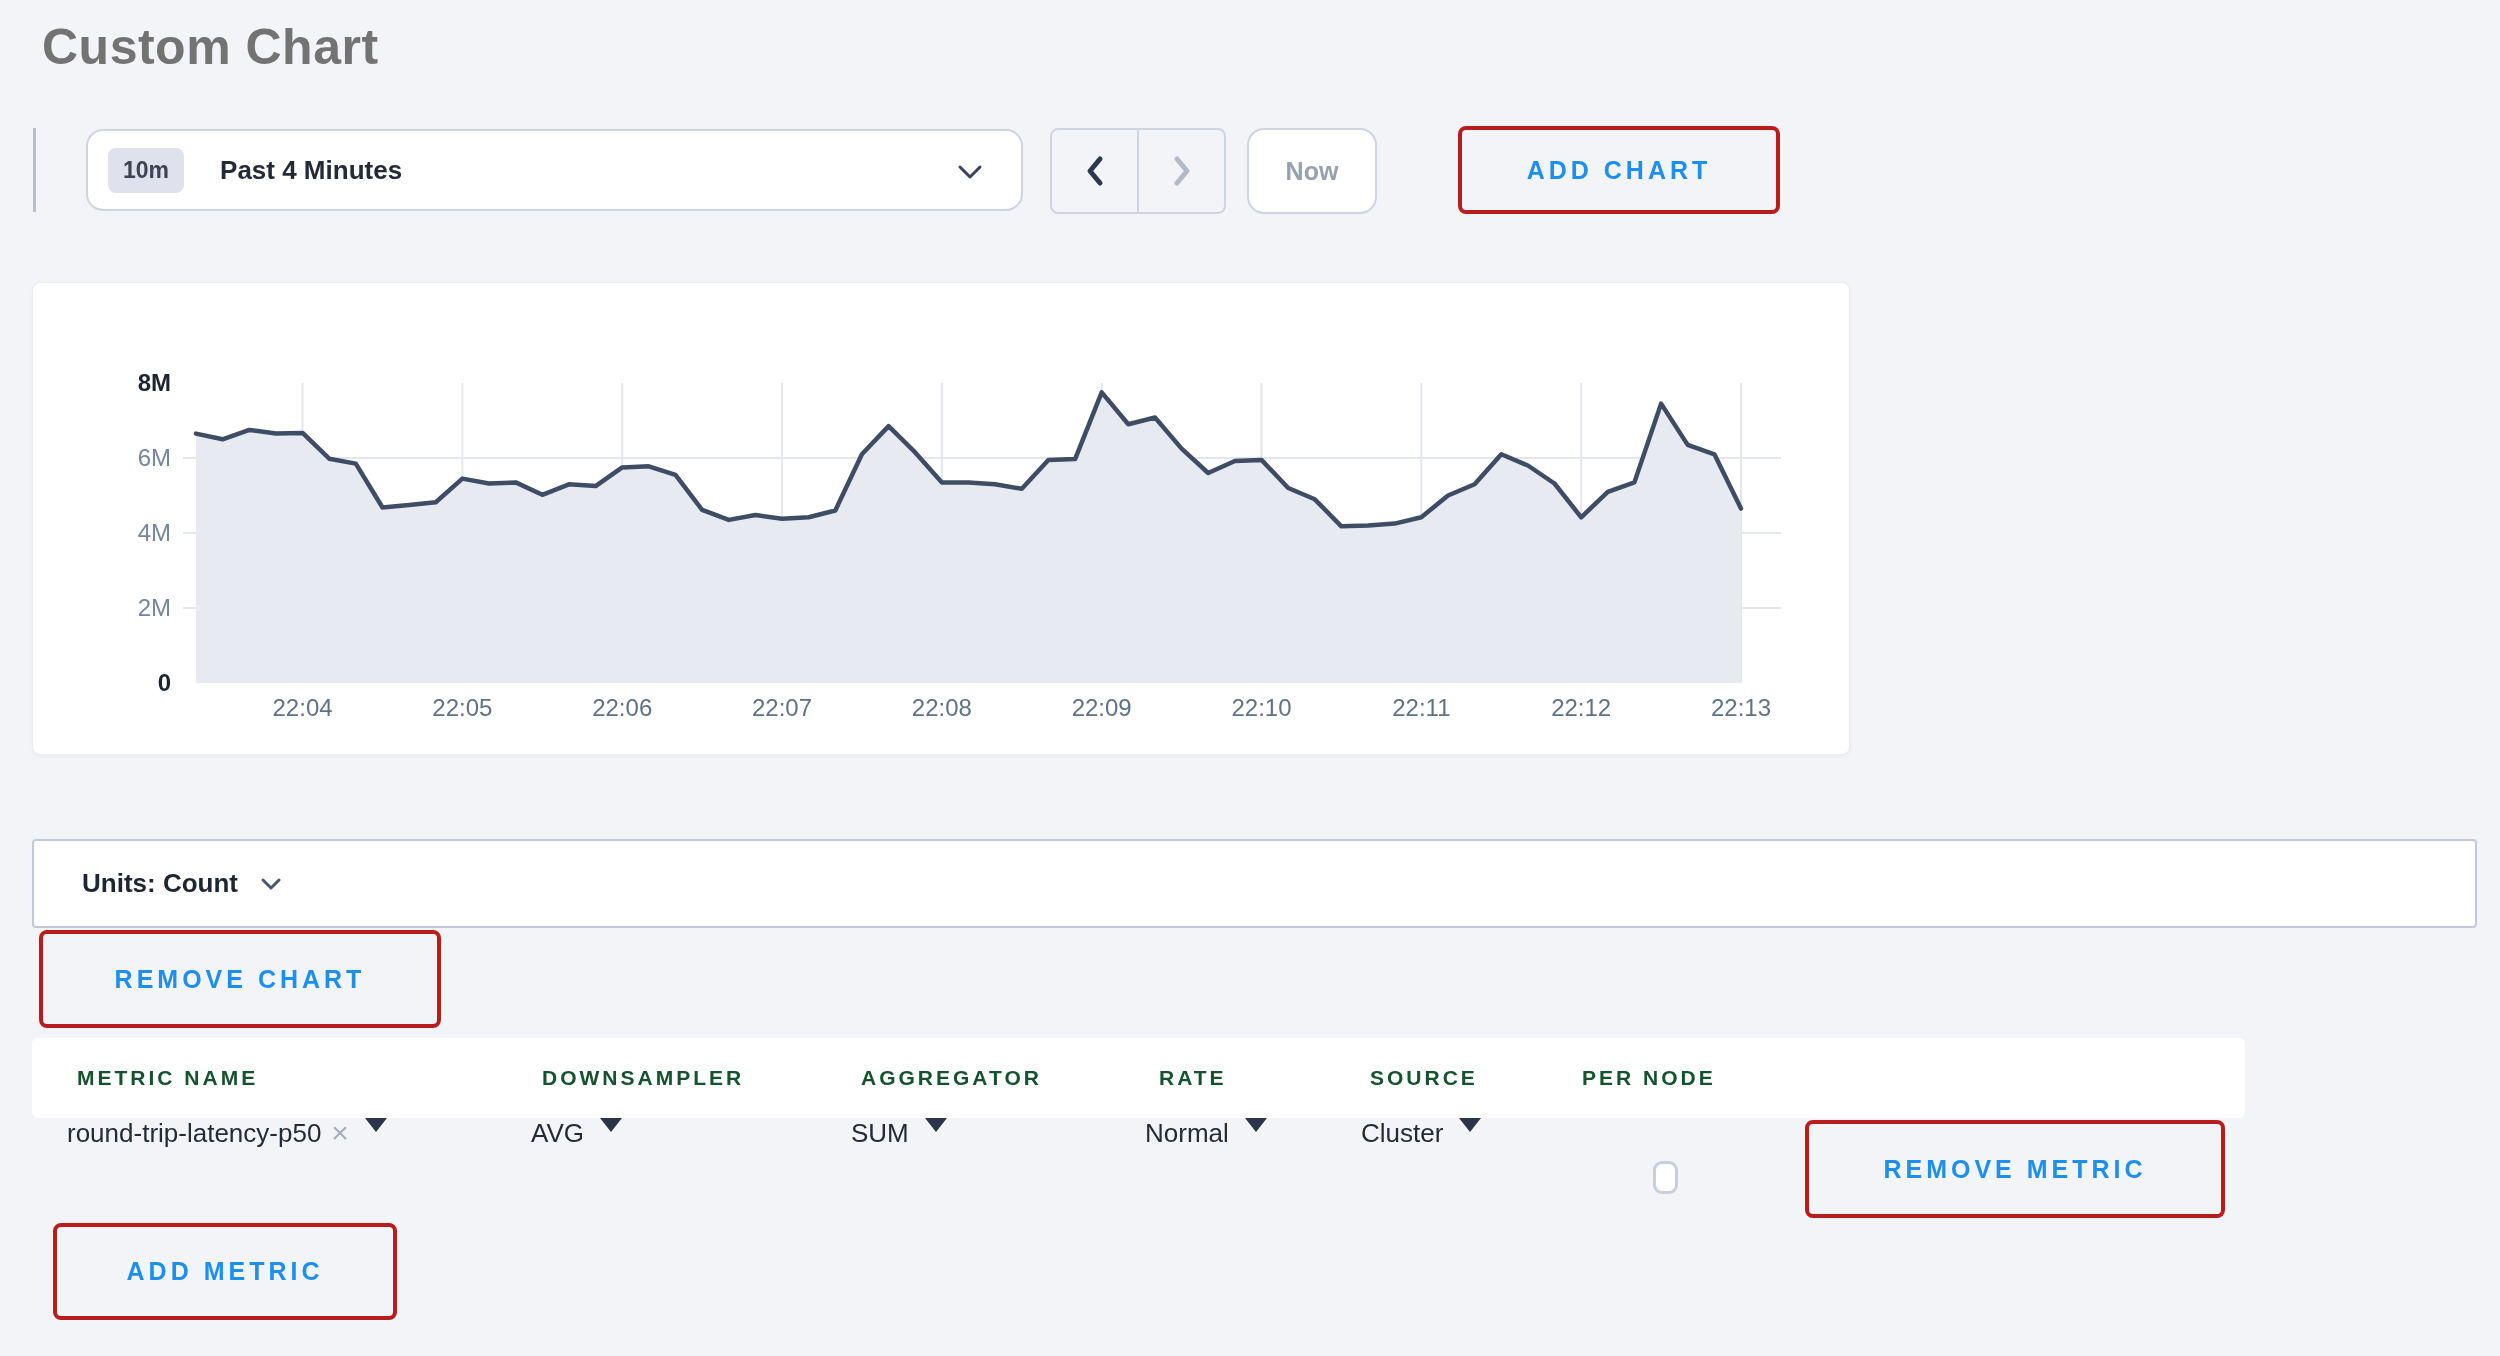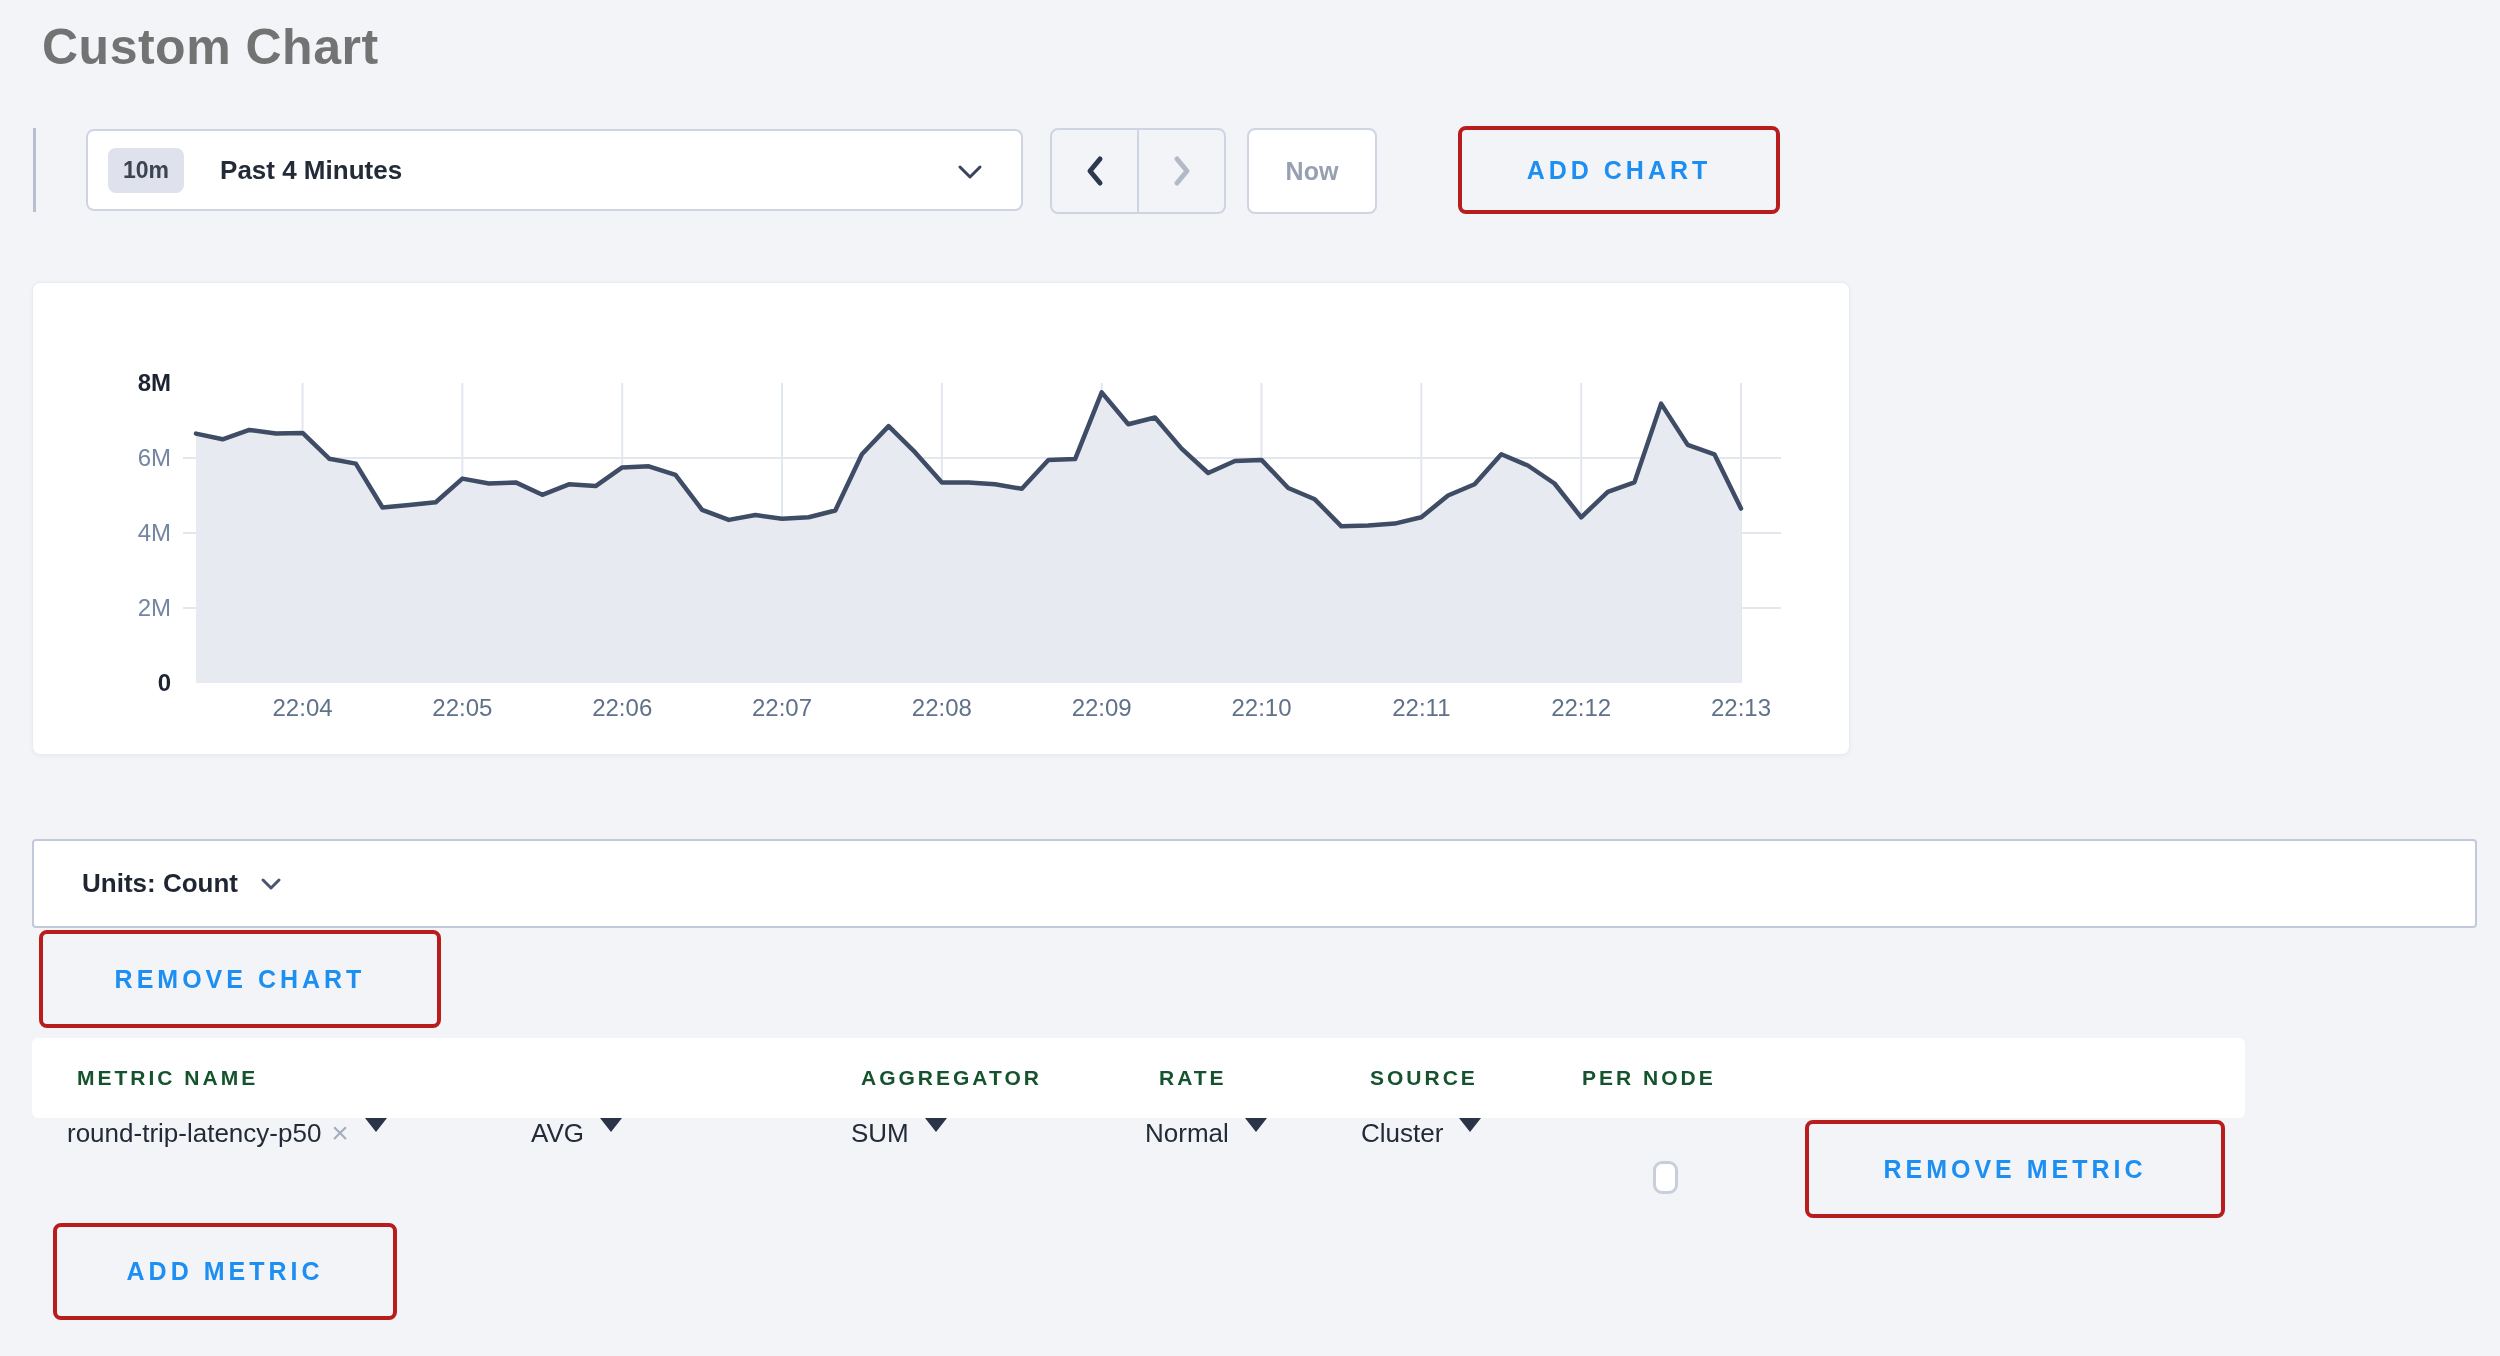--- a/index.html
+++ b/index.html
@@ -4,21 +4,21 @@
 <style>
   html,body{margin:0;padding:0;}
   body{background:#f3f4f8;font-family:"Liberation Sans",sans-serif;}
   #canvas{position:relative;width:2500px;height:1356px;background:#f3f4f8;overflow:hidden;}
 
   .page-title{position:absolute;left:42px;top:18px;font-size:50px;font-weight:700;color:#737373;letter-spacing:.5px;}
 
   .v-divider{position:absolute;left:33px;top:128px;width:3px;height:84px;background:#b9bfce;}
 
   .box{box-sizing:border-box;border:2px solid #ced4e2;border-radius:8px;background:transparent;display:flex;align-items:center;justify-content:center;cursor:pointer;}
-  .white{background:#ffffff;}
+  .white{background:#ffffff;border-radius:17px;}
 
   .time-select{position:absolute;left:86px;top:129px;width:937px;height:82px;justify-content:flex-start;padding:0 0 0 20px;}
   .time-badge{background:#dfe2ec;border-radius:8px;padding:9px 15px;font-size:23px;font-weight:700;color:#3c4353;margin-right:36px;}
   .time-label{font-size:26px;font-weight:700;color:#242b38;}
   .time-caret{position:absolute;right:38px;top:33px;}
 
   .pager{position:absolute;left:1050px;top:128px;width:176px;height:86px;padding:0;justify-content:stretch;}
   .pager-half{flex:1;height:100%;display:flex;align-items:center;justify-content:center;cursor:pointer;}
   .pager-half.first{border-right:2px solid #ced4e2;}
 
@@ -126,20 +126,21 @@
     <span class="units-label">Units: Count</span>
     <svg class="chev" width="22" height="14" viewBox="0 0 22 14">
         <polyline points="3,3 11,11 19,3" fill="none" stroke="#4a5570" stroke-width="3" stroke-linecap="round" stroke-linejoin="round"></polyline>
       </svg>
   </div>
 
   <div class="box action-btn remove-chart">REMOVE CHART</div>
 
   <div class="table-head">
     <div class="th" style="left:45px">METRIC NAME</div>
+    <div class="th" style="left:510px">DOWNSAMPLER</div>
     <div class="th" style="left:829px">AGGREGATOR</div>
     <div class="th" style="left:1127px">RATE</div>
     <div class="th" style="left:1338px">SOURCE</div>
     <div class="th" style="left:1550px">PER NODE</div>
   </div>
 
   <div class="metric-row">
     <div class="dd" style="left:67px">
       <span class="dd-label">round-trip-latency-p50</span>
       <span class="clear-x">×</span>

